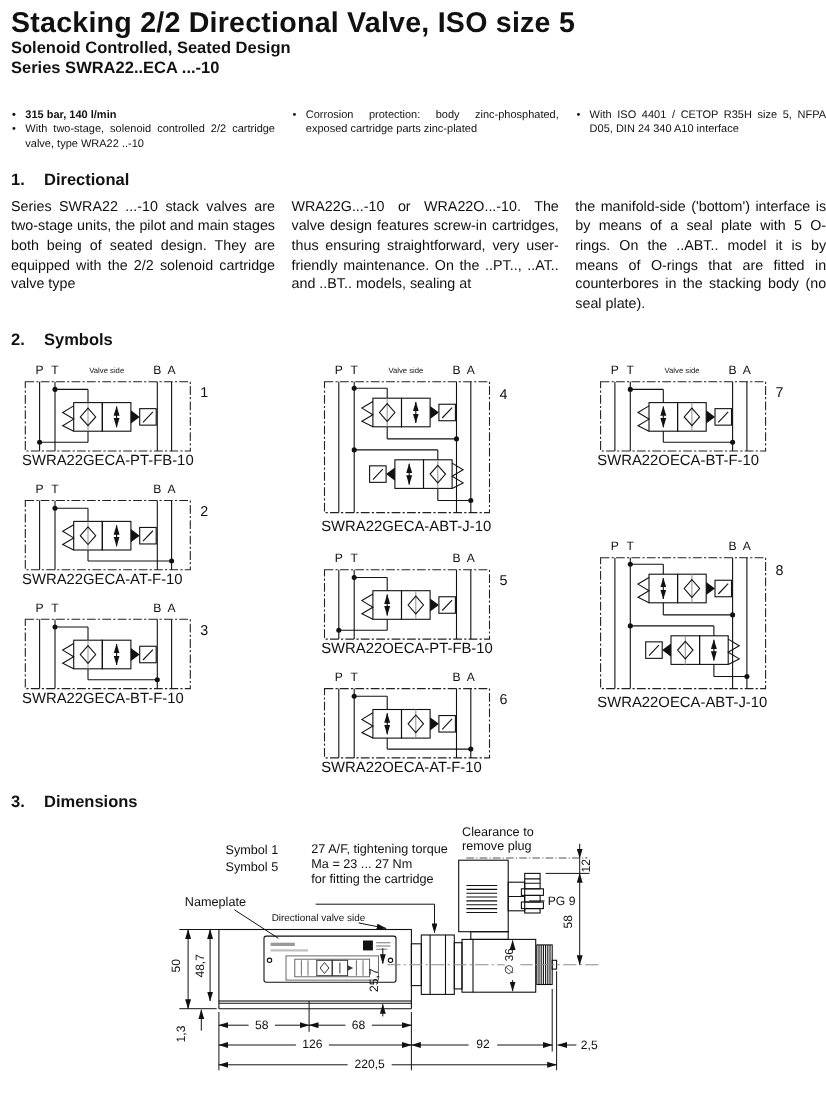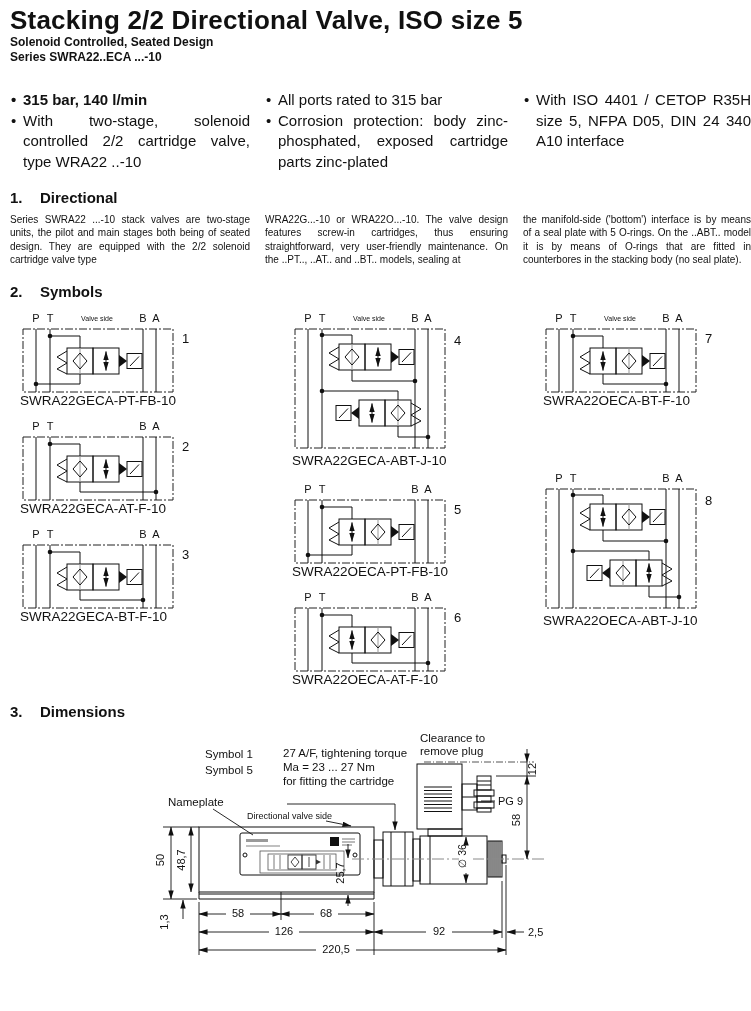--- a/index.html
+++ b/index.html
@@ -1,33 +1,33 @@
 <!DOCTYPE html>
 <html><head>
 <meta charset="utf-8">
 <style>
   html,body{margin:0;padding:0;background:#fff;}
   body{width:751px;height:1011px;overflow:hidden;color:#111;
        font-family:"Liberation Sans",sans-serif;-webkit-text-size-adjust:none;}
   .page{padding:6px 10px 0 10px;}
   
   .title{font-size:26px;font-weight:bold;line-height:1.12;letter-spacing:.2px;}
-  .subtitle{font-size:12px;font-weight:bold;line-height:1.22;}
+  .subtitle{font-size:15px;font-weight:bold;line-height:1.22;}
   
   .features{display:grid;grid-template-columns:240px 243px 228px;column-gap:15px;margin-top:26px;}
-  .features ul{margin:0;padding:0;list-style:none;font-size:15px;line-height:1.37;}
+  .features ul{margin:0;padding:0;list-style:none;font-size:10px;line-height:1.37;}
   .features li{position:relative;padding-left:13px;text-align:justify;}
   .features li::before{content:"\2022";position:absolute;left:1px;}
   .features li.b{font-weight:bold;}
   
   .sechead{display:flex;font-size:15px;font-weight:bold;margin-top:16px;}
   .sechead .num{width:30px;flex:0 0 30px;}
   
   .desc{display:grid;grid-template-columns:240px 243px 228px;column-gap:15px;margin-top:7px;}
-  .desc p{margin:0;font-size:10px;line-height:1.36;text-align:justify;}
+  .desc p{margin:0;font-size:13px;line-height:1.36;text-align:justify;}
   
   .symgrid{display:grid;grid-template-columns:272px 251px 208px;margin-top:8px;}
   .symcol{display:flex;flex-direction:column;gap:8px;align-items:flex-start;}
   .sym{line-height:0;}
   .gap8{margin-top:52px;}
   svg{font-family:"Liberation Sans",sans-serif;}
   svg .k{fill:none;stroke:#111;stroke-width:1;}
   
   .dims{margin-left:-10px;margin-top:4px;line-height:0;}
   .dims svg .s{stroke:#111;stroke-width:1;fill:none;}
@@ -47,21 +47,20 @@
     <div class="subtitle">Solenoid Controlled, Seated Design</div>
     <div class="subtitle">Series SWRA22..ECA ...-10</div>
   </div>
 
   <div class="features">
     <ul>
       <li class="b">315 bar, 140 l/min</li>
       <li>With two-stage, solenoid controlled 2/2 cartridge valve, type WRA22 ..-10</li>
     </ul>
     <ul>
-      <li>All ports rated to 315 bar</li>
       <li>Corrosion protection: body zinc-phosphated, exposed cartridge parts zinc-plated</li>
     </ul>
     <ul>
       <li>With ISO 4401 / CETOP R35H size 5, NFPA D05, DIN 24 340 A10 interface</li>
     </ul>
   </div>
 
   <div class="sechead">
     <span class="num">1.</span>
     <span>Directional</span>

